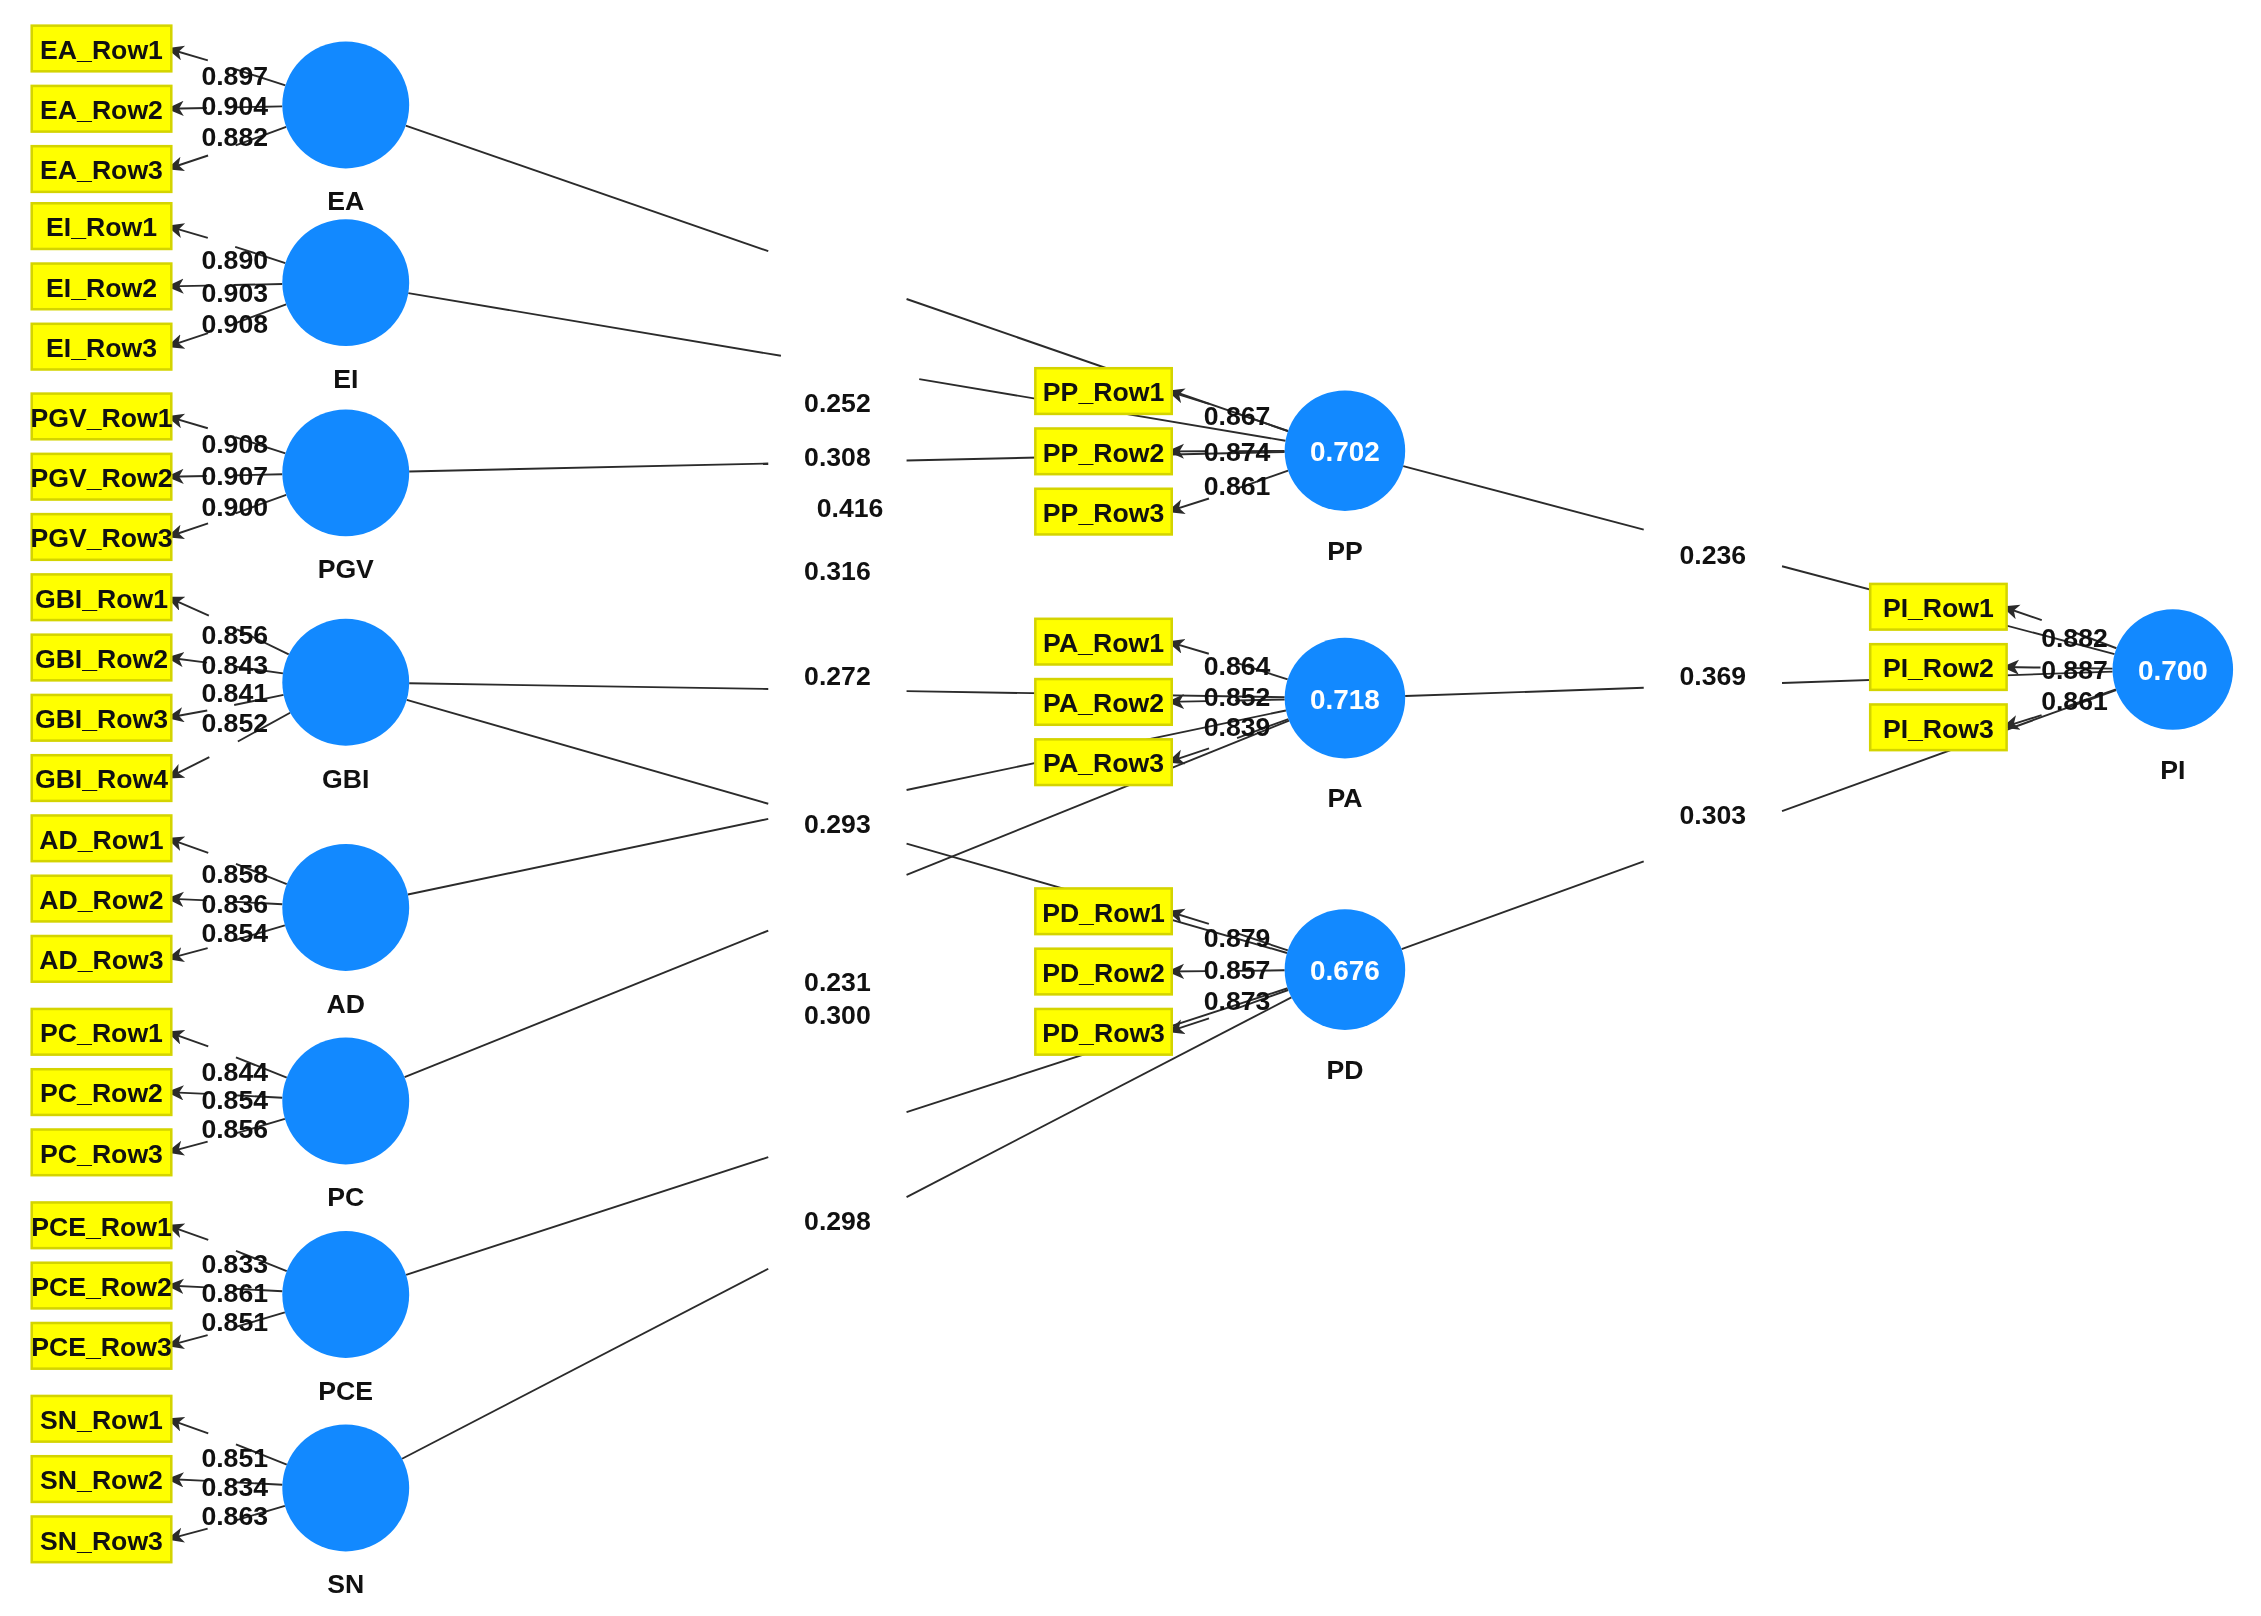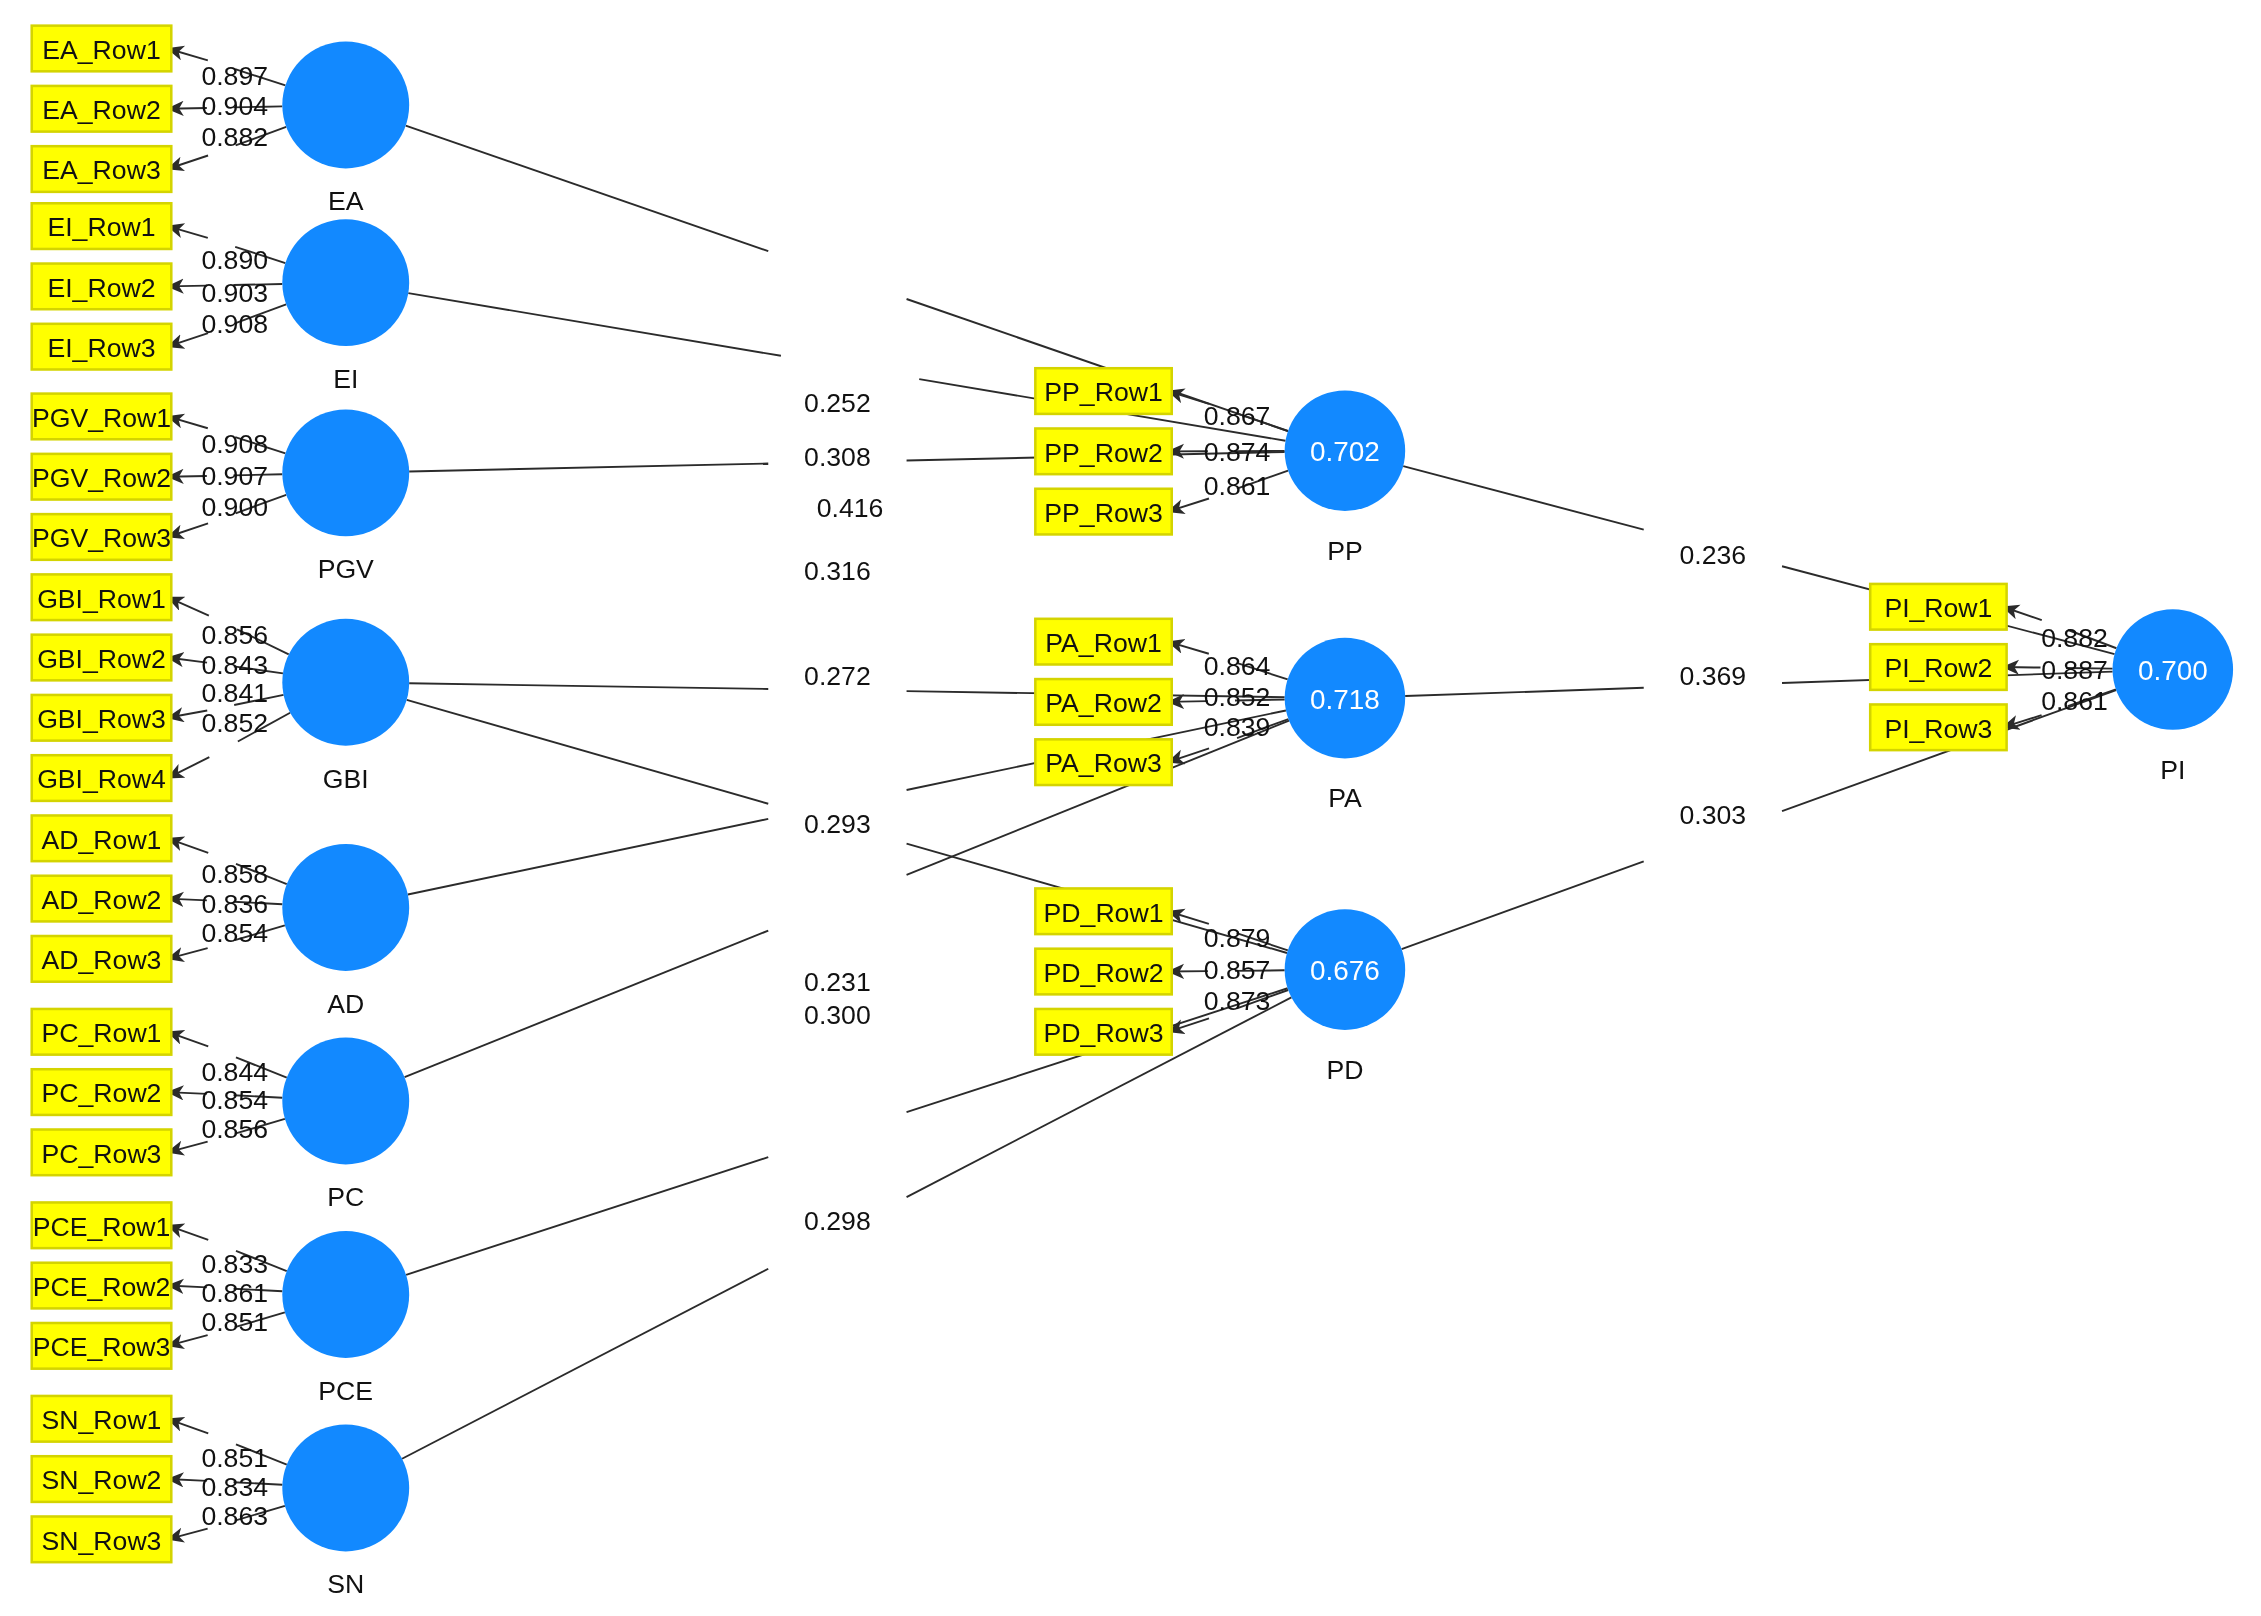--- a/index.html
+++ b/index.html
@@ -1,17 +1,17 @@
 <!DOCTYPE html>
 <html style="font-size:10px"><head>
 <meta charset="utf-8">
 <style>
   html,body{margin:0;padding:0;background:#ffffff;}
   body{font-family:"Liberation Sans", sans-serif;}
-  #stage{position:relative;width:2261px;height:1617px;background:#fff;overflow:hidden;}
+  #stage{position:relative;width:2261px;height:1617px;background:#fff;overflow:hidden;font-weight:bold;}
   svg{position:absolute;left:0;top:0;width:2261px;height:1617px;}
   .ind-box{fill:#ffff00;stroke:#d4d400;stroke-width:4;}
   .ind-label{font-family:"Liberation Sans",sans-serif;font-size:42px;fill:#111111;text-anchor:middle;dominant-baseline:central;}
   .lv-circle{fill:#1289ff;stroke:none;}
   .lv-name{font-family:"Liberation Sans",sans-serif;font-size:42px;fill:#111111;text-anchor:middle;dominant-baseline:central;}
   .lv-r2{font-family:"Liberation Sans",sans-serif;font-size:44px;fill:#ffffff;text-anchor:middle;dominant-baseline:central;}
   .edge{stroke:#2b2b2b;stroke-width:3;fill:none;}
   .edge-val{font-family:"Liberation Sans",sans-serif;font-size:42px;fill:#111111;text-anchor:middle;dominant-baseline:central;}
 </style>
 </head>

